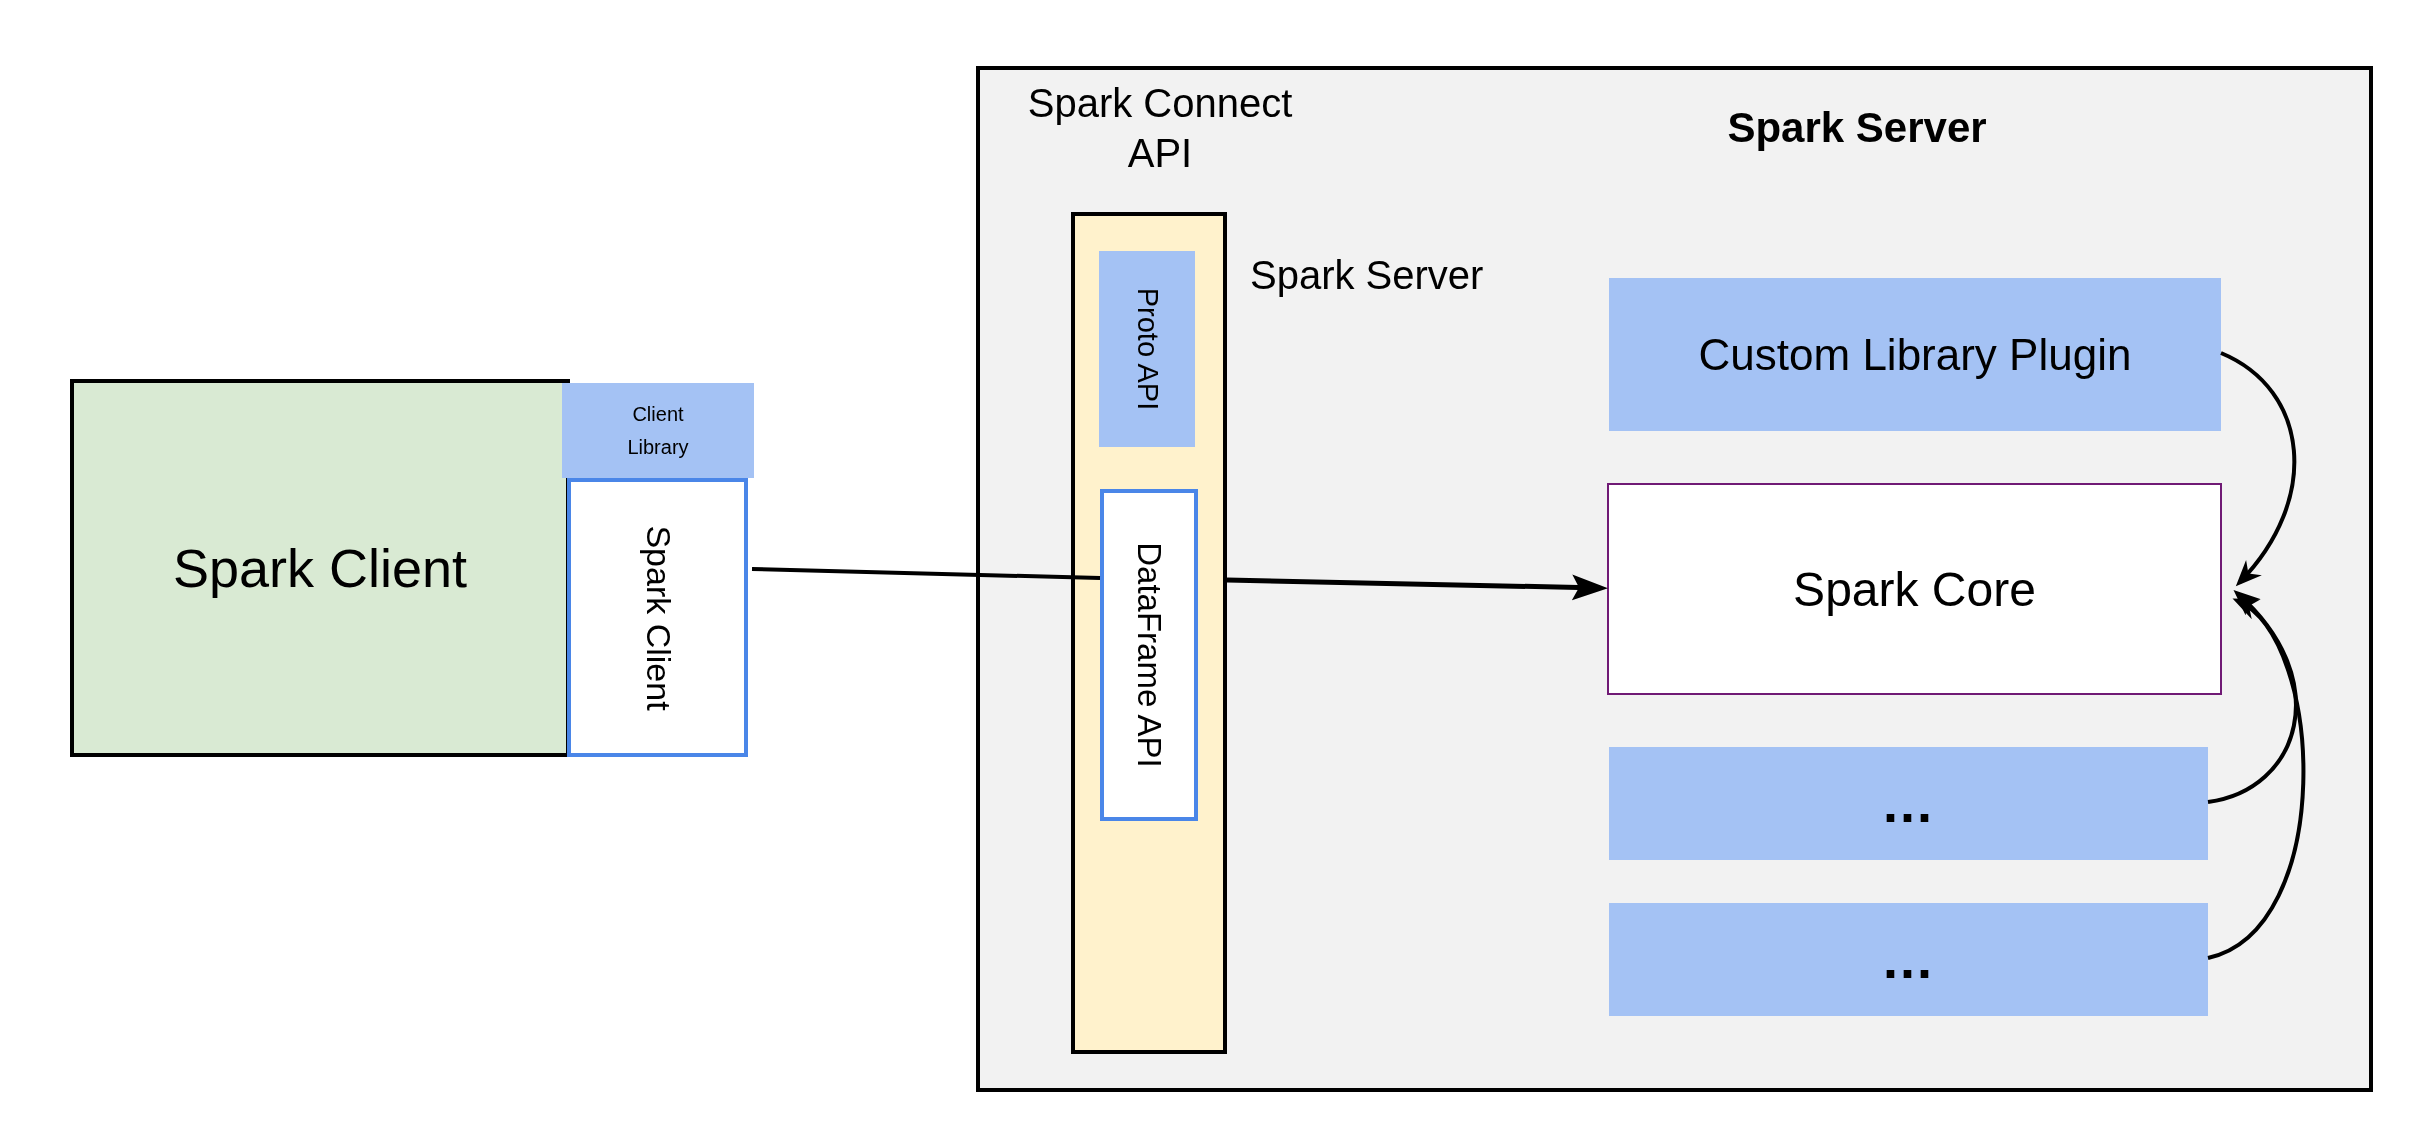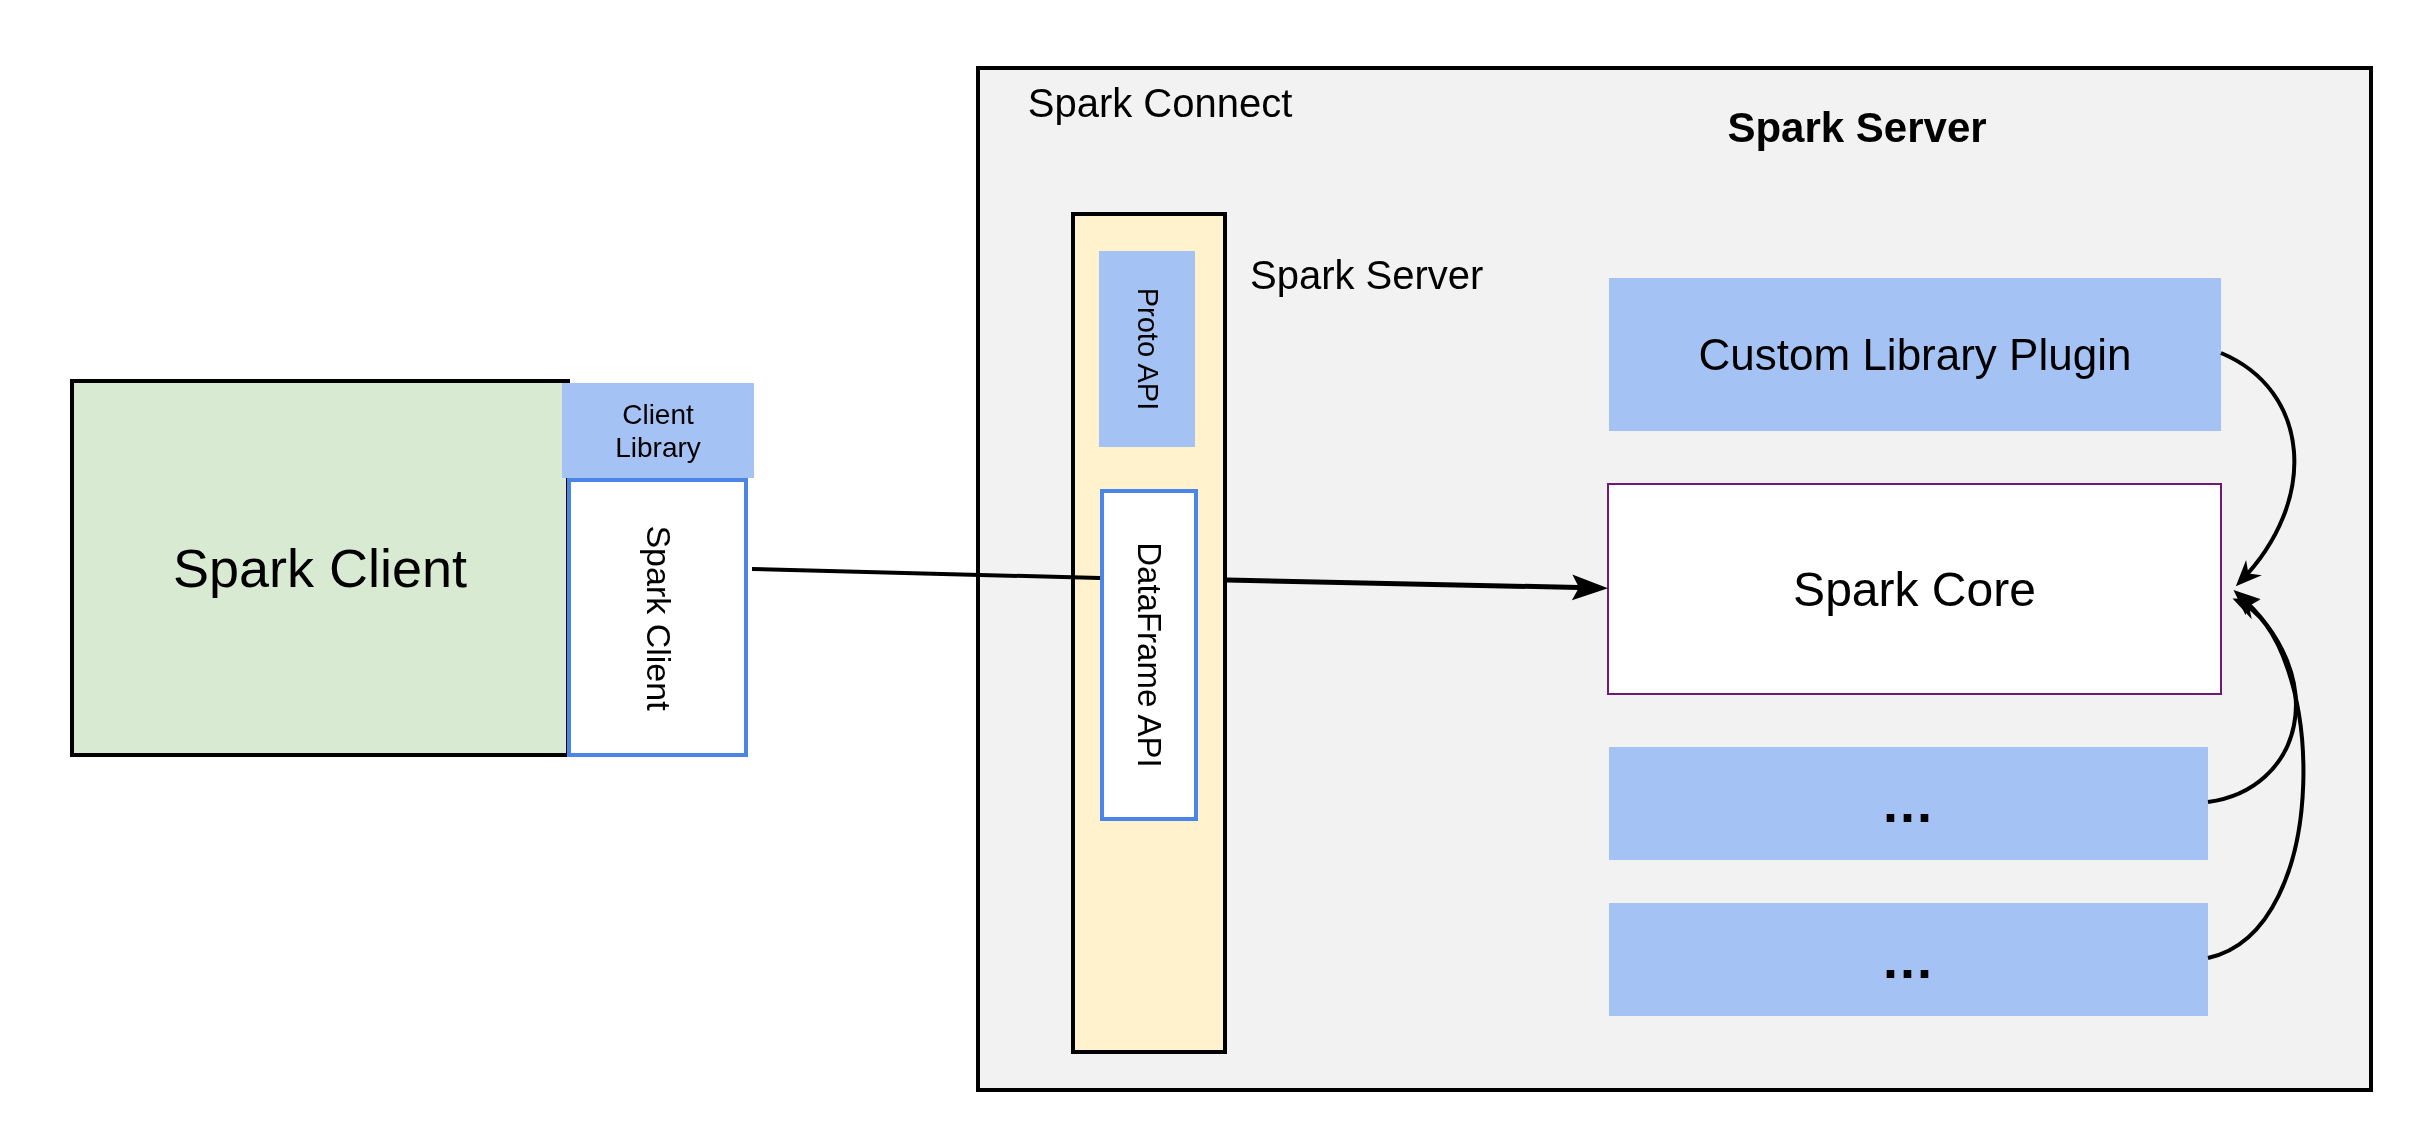--- a/index.html
+++ b/index.html
@@ -17,21 +17,21 @@
   .client-app{
     left:70px;top:379px;width:500px;height:378px;
     background:#d9ead3;border:4px solid #000;
     display:flex;flex-direction:column;align-items:center;justify-content:center;
     font-size:54px;line-height:62px;text-align:center;
   }
   .client-package{
     left:562px;top:383px;width:192px;height:95px;
     background:#a4c2f4;
     display:flex;flex-direction:column;align-items:center;justify-content:center;
-    font-size:28px;line-height:33px;text-align:center;
+    font-size:20px;line-height:33px;text-align:center;
   }
   .spark-client{
     left:567px;top:478px;width:181px;height:279px;
     background:#fff;border:4px solid #4a86e8;
   }
   
   .connect-api-box{
     left:1071px;top:212px;width:156px;height:842px;
     background:#fff2cc;border:4px solid #000;
   }
@@ -89,20 +89,21 @@
 </style>
 </head>
 <body>
 
 <div class="canvas">
 
   <div class="abs server-container"></div>
 
   <div class="abs connect-api-title">
     <div>Spark Connect</div>
+    <div>API</div>
   </div>
 
   <div class="abs server-title">Spark Server</div>
 
   <div class="abs connect-api-box"></div>
   <div class="abs proto-api">
     <span class="vlabel">Proto API</span>
   </div>
   <div class="abs dataframe-api">
     <span class="vlabel">DataFrame API</span>

